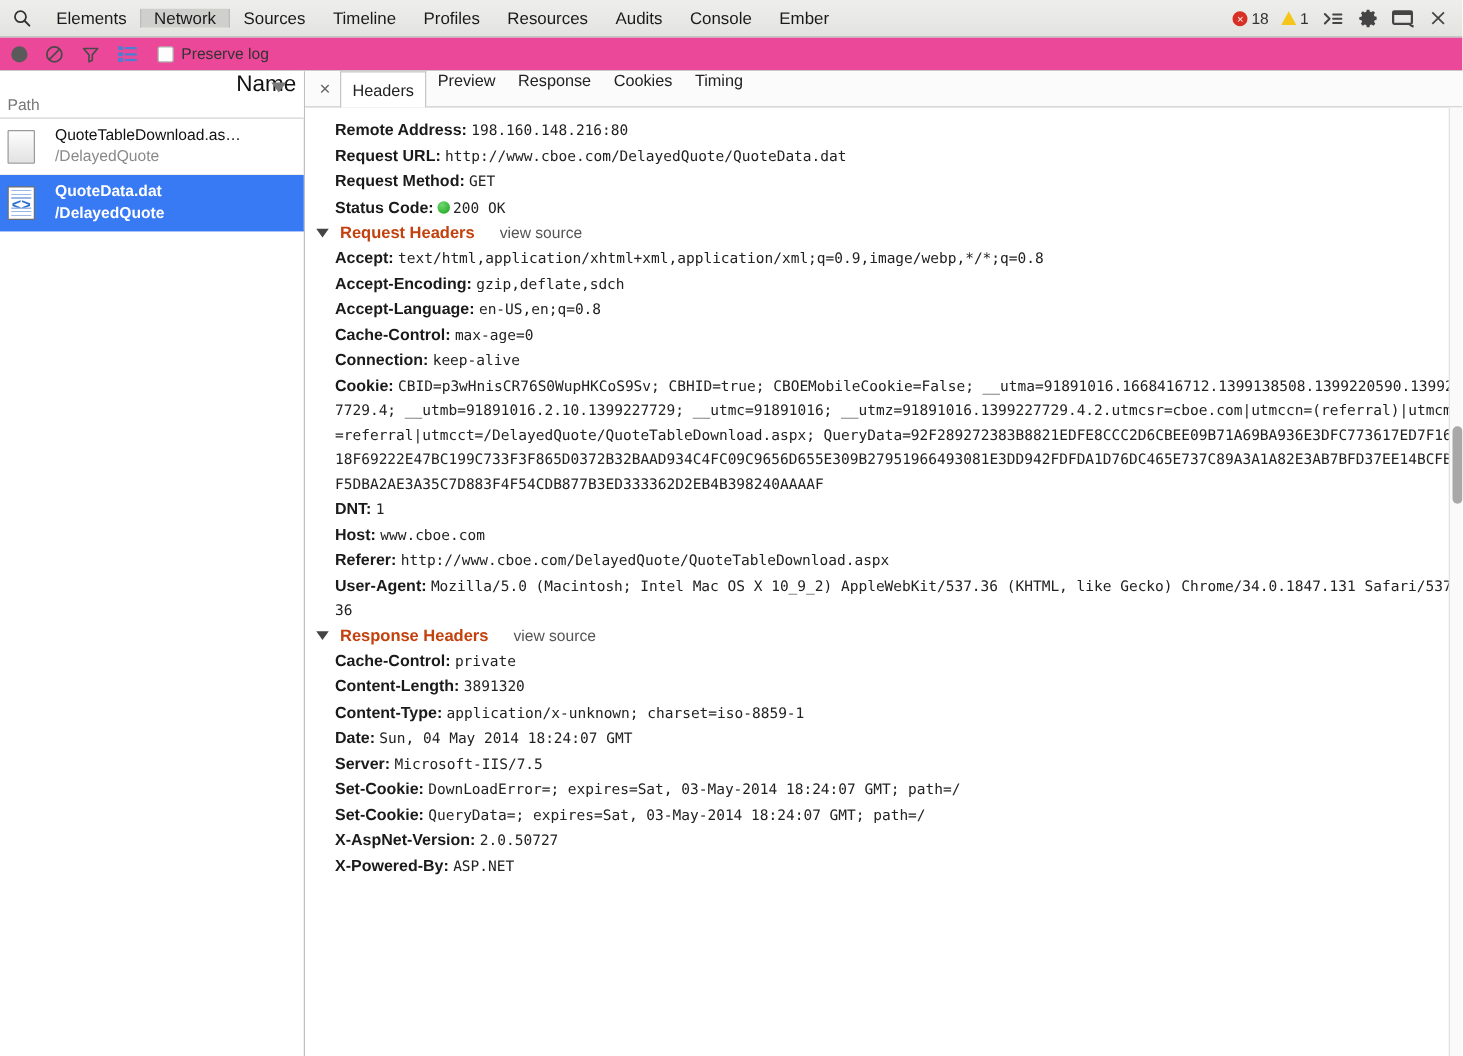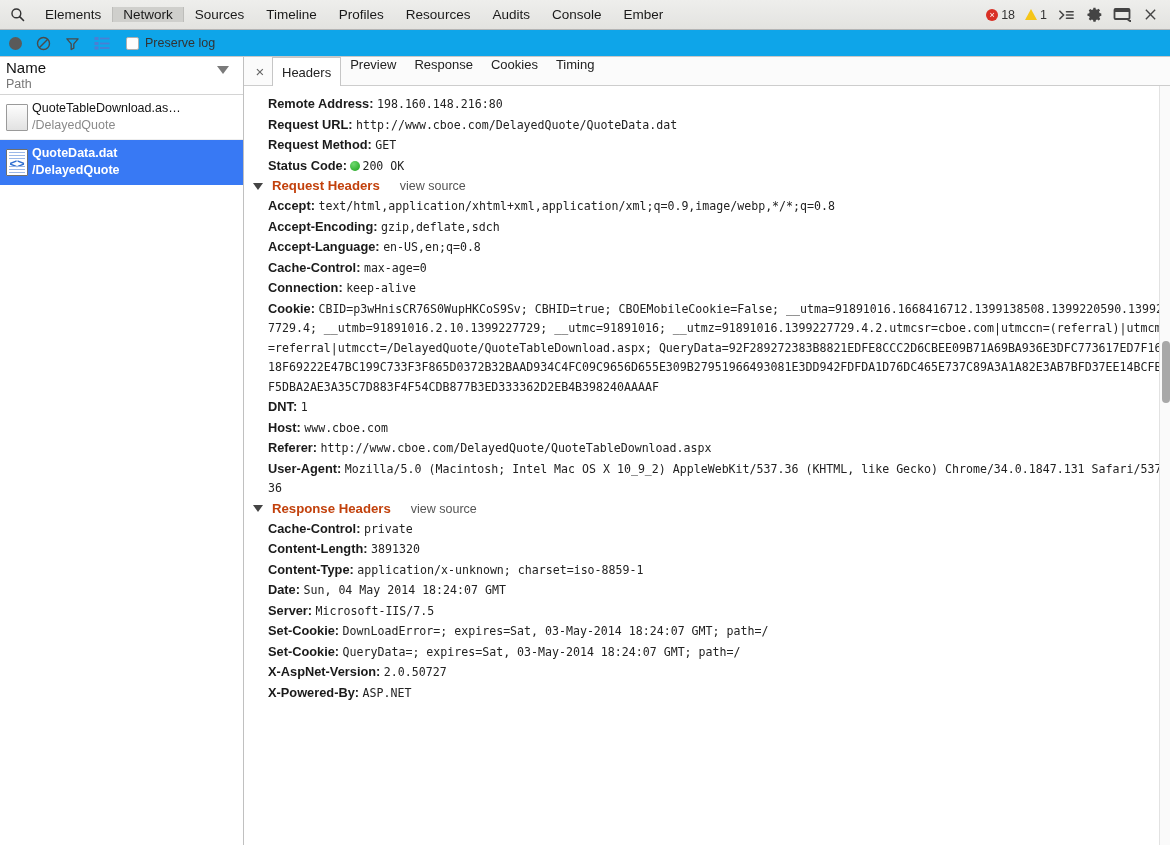--- a/index.html
+++ b/index.html
@@ -66,21 +66,21 @@
   }
   .tb-icon {
     width: 24px; height: 24px;
     display: flex; align-items: center; justify-content: center;
     cursor: default;
   }
 
   
   #network-toolbar {
     height: 27px;
-    background: #0ea5e9;
+    background: #ec4899;
     border-bottom: 1px solid #c8c8c8;
     display: flex; align-items: center;
     padding-left: 9px;
     gap: 14px;
     font-size: 12.5px;
     color: #333;
   }
   .rec-dot {
     width: 13px; height: 13px; border-radius: 50%;
     background: #5a5a5a;
@@ -109,37 +109,37 @@
     flex: 0 0 244px;
   }
   #list-header {
     height: 38px;
     border-bottom: 1px solid #d4d4d4;
     padding: 2px 6px 0 6px;
     position: relative;
     background: #fff;
   }
   #list-header .col-name {
-    font-size: 15px; color: #111; line-height: 17px;
+    font-size: 18px; color: #111; line-height: 17px; text-align: right;
   }
   #list-header .col-path {
     font-size: 12.5px; color: #777; line-height: 17px;
   }
   .sort-arrow {
     position: absolute; right: 14px; top: 9px;
     width: 0; height: 0;
     border-left: 6px solid transparent;
     border-right: 6px solid transparent;
     border-top: 8px solid #7a7a7a;
   }
   .req-row {
     display: flex; align-items: center;
     height: 45px;
     padding: 0 6px;
-    gap: 4px;
+    gap: 16px;
     border-bottom: 1px solid #eee;
     cursor: default;
   }
   .req-row.selected {
     background: #3879f4;
     border-bottom: 1px solid #3879f4;
   }
   .req-icon-doc {
     width: 22px; height: 27px;
     background: linear-gradient(to bottom,#fdfdfd,#e2e2e2);

